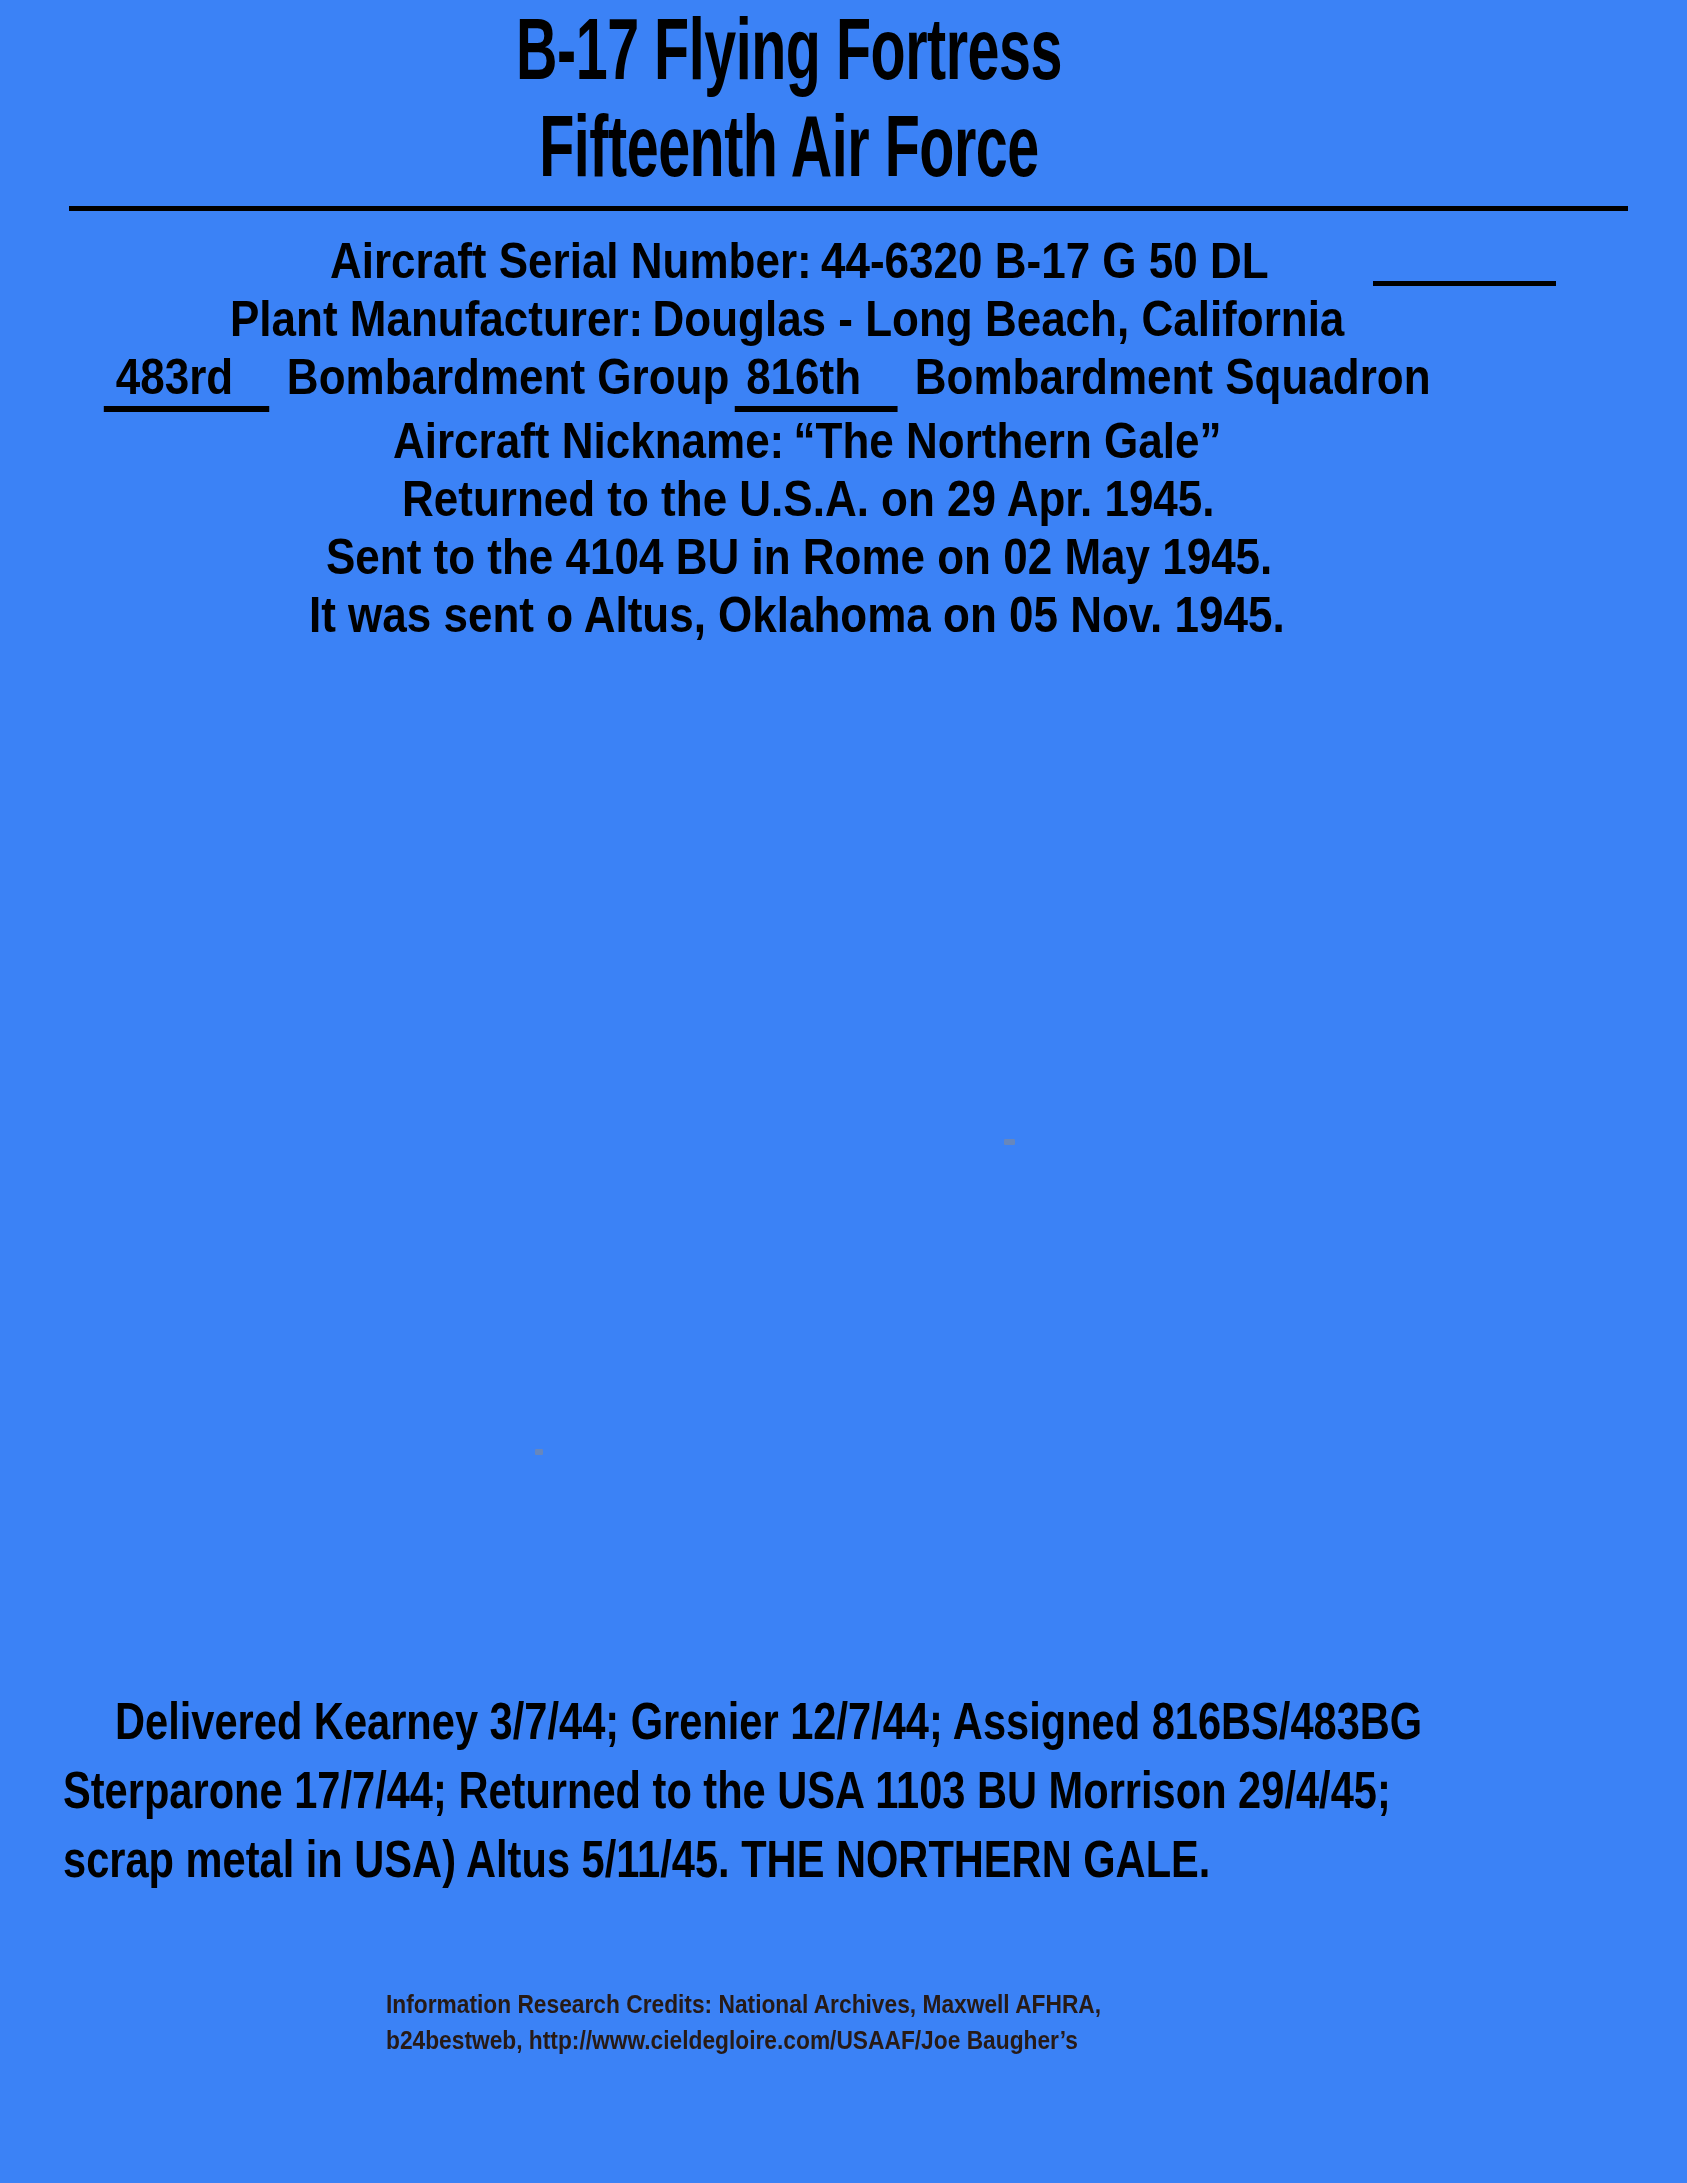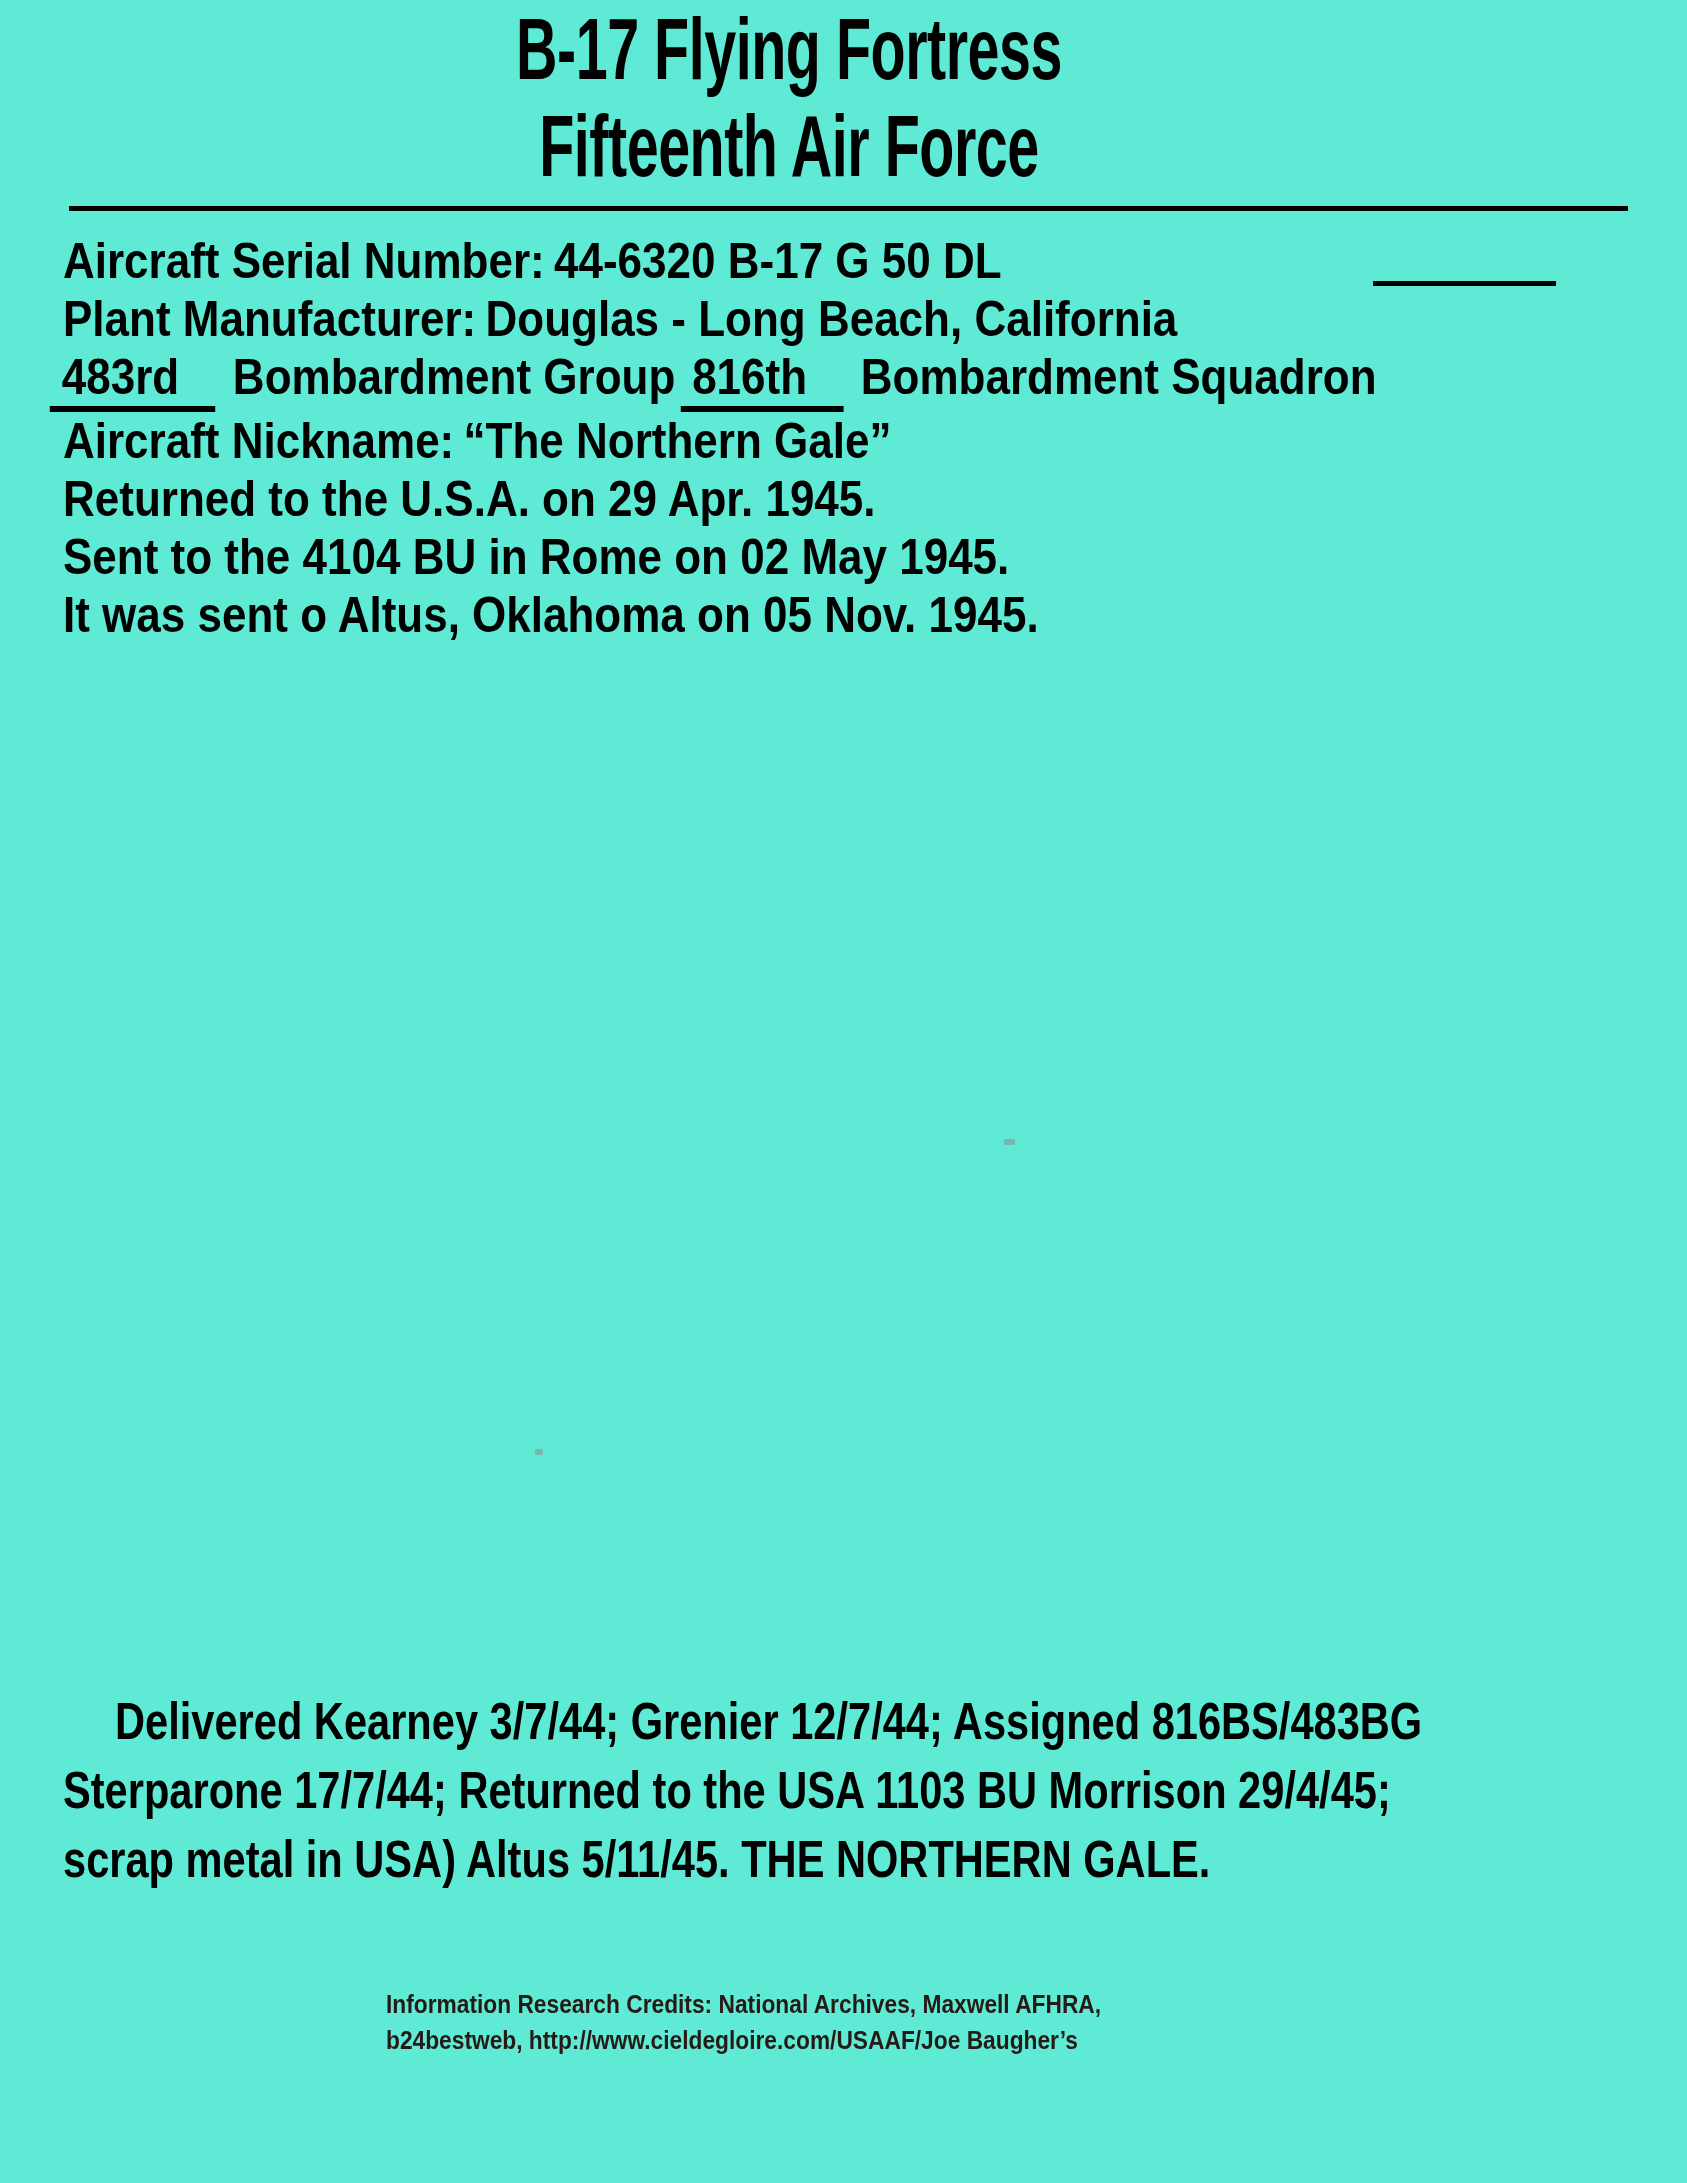--- a/index.html
+++ b/index.html
@@ -4,21 +4,21 @@
 <style>
   html, body {
     margin: 0;
     padding: 0;
     background: #ffffff;
   }
   .page {
     position: relative;
     width: 1687px;
     height: 2183px;
-    background: #5eead4;
+    background: #3b82f6;
     overflow: hidden;
     font-family: "Liberation Sans", sans-serif;
     color: #000000;
   }
 
   
   .title-block {
     position: absolute;
     left: 63px;
     top: 0px;
@@ -59,20 +59,21 @@
     position: absolute;
     left: 63px;
     top: 232px;
     width: 1601px;
   }
   .i-line {
     font-size: 50px;
     line-height: 58px;
     font-weight: bold;
     white-space: nowrap;
+    text-align: center;
   }
   .squeeze {
     display: inline-block;
     transform: scaleX(0.88);
     transform-origin: 0 50%;
     white-space: nowrap;
   }
   .lbl { margin-right: 10.6px; }
   .blank {
     display: inline-block;

